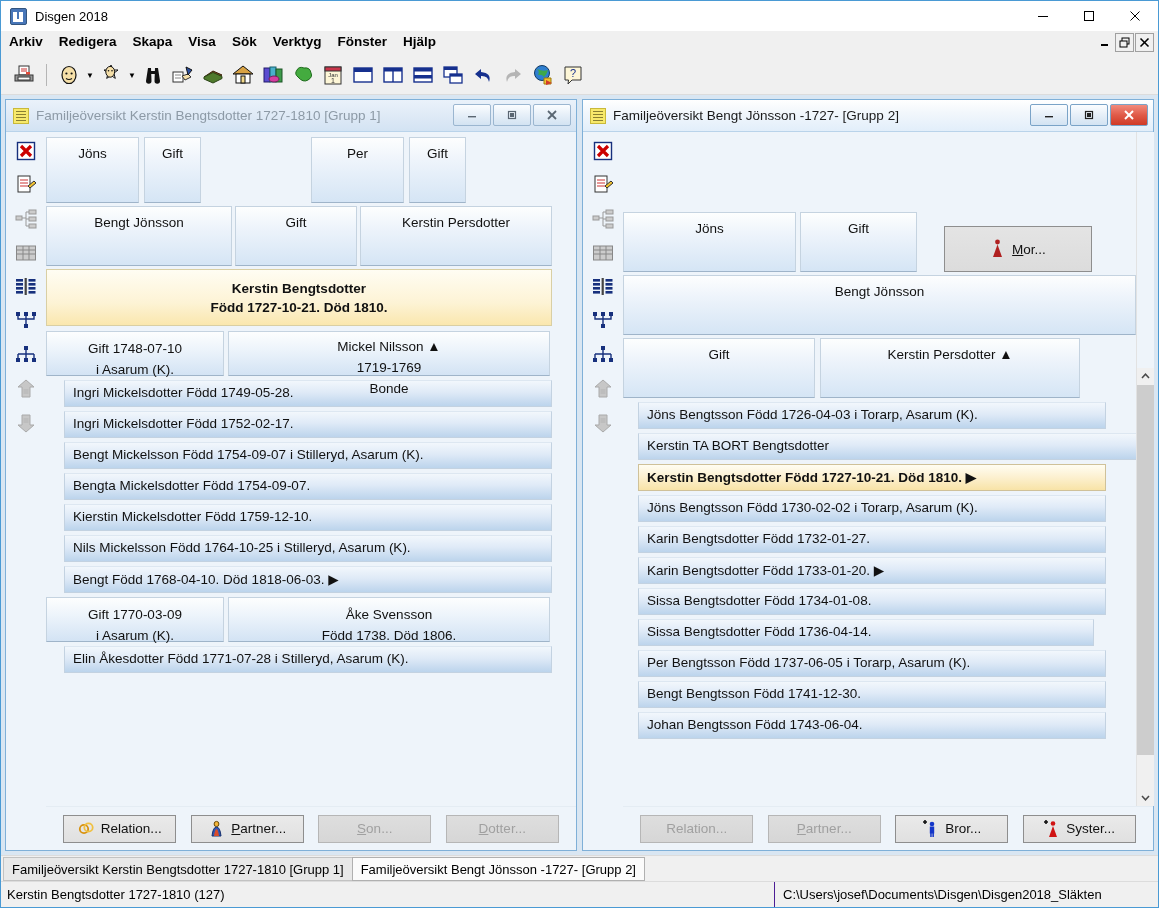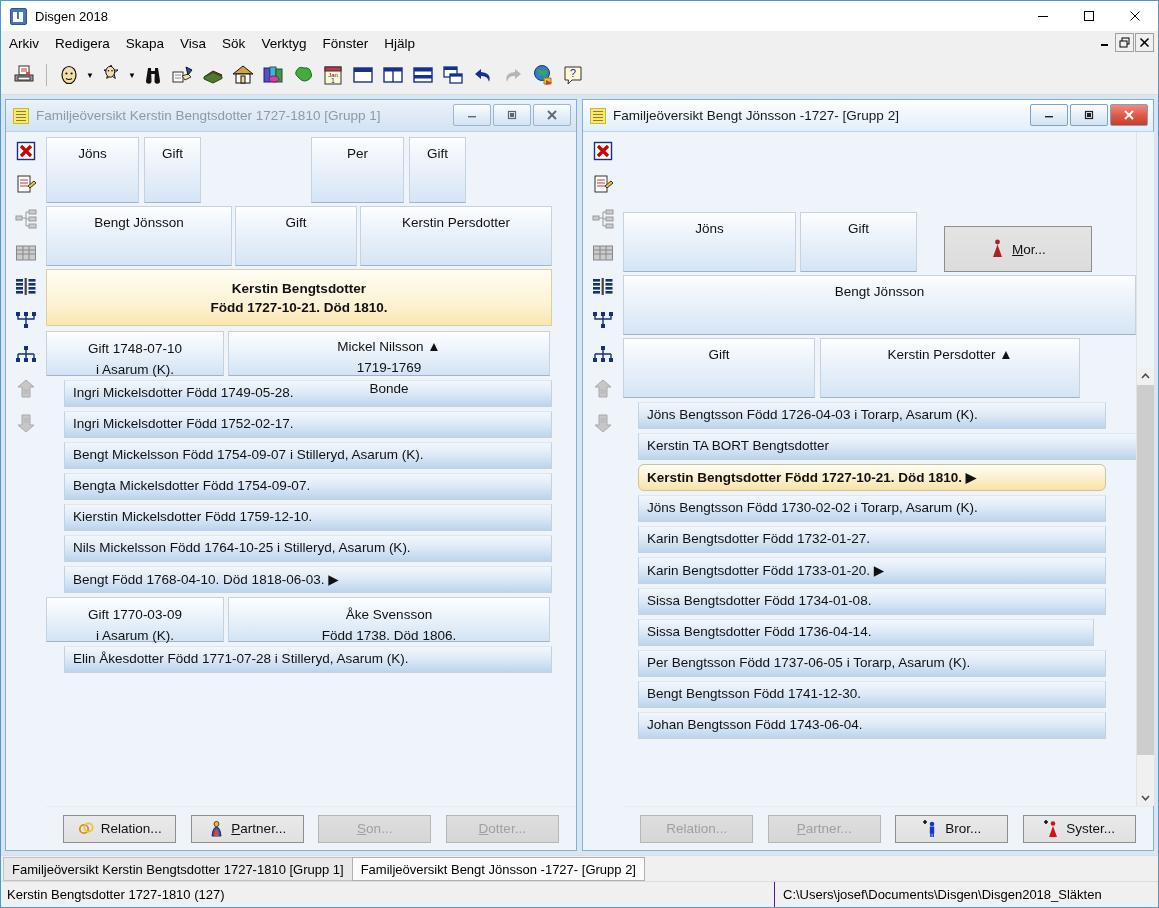--- a/index.html
+++ b/index.html
@@ -36,22 +36,22 @@
   }
   .app-title{font-size:13px;color:#000;}
   .win-btns{position:absolute;right:0;top:0;height:30px;display:flex;}
   .win-btn{
     width:46px;height:30px;display:flex;align-items:center;justify-content:center;
     font-size:14px;color:#000;background:#ffffff;
   }
   .win-btn svg{display:block;}
   
   .menubar{
-    height:25px;background:#f0f0f0;display:flex;align-items:center;
-    flex:0 0 auto;position:relative;
+    height:25px;background:#f0f0f0;display:flex;
+    flex:0 0 auto;position:relative;font-weight:bold;
   }
   .menu-item{
     padding:3px 8px;font-size:13.5px;color:#000;
   }
   .mdi-btns{position:absolute;right:4px;top:2px;display:flex;gap:1px;}
   .mdi-btn{
     width:19px;height:19px;display:flex;align-items:center;justify-content:center;
     border:1px solid #a0a0a0;background:#f0f0f0;font-size:11px;
     box-sizing:border-box;
   }
@@ -745,21 +745,21 @@
               <div class="gbox grand" style="width:513px;margin-top:3px;">Bengt Jönsson</div>
 
               <div class="row" style="margin-top:3px;">
                 <div class="gbox grand" style="width:192px;">Gift</div>
                 <div class="gbox grand" style="width:260px;margin-left:5px;">Kerstin Persdotter ▲</div>
               </div>
 
               <div style="padding-left:15px;margin-top:4px;">
                 <div class="childrow" style="width:468px;">Jöns Bengtsson Född 1726-04-03 i Torarp, Asarum (K).</div>
                 <div class="childrow" style="width:540px;">Kerstin TA BORT Bengtsdotter</div>
-                <div class="childrow sel" style="width:468px;border-radius:6px;">Kerstin Bengtsdotter Född 1727-10-21. Död 1810. ▶</div>
+                <div class="childrow sel" style="width:468px;">Kerstin Bengtsdotter Född 1727-10-21. Död 1810. ▶</div>
                 <div class="childrow" style="width:468px;">Jöns Bengtsson Född 1730-02-02 i Torarp, Asarum (K).</div>
                 <div class="childrow" style="width:468px;">Karin Bengtsdotter Född 1732-01-27.</div>
                 <div class="childrow" style="width:468px;">Karin Bengtsdotter Född 1733-01-20. ▶</div>
                 <div class="childrow" style="width:468px;">Sissa Bengtsdotter Född 1734-01-08.</div>
                 <div class="childrow" style="width:456px;">Sissa Bengtsdotter Född 1736-04-14.</div>
                 <div class="childrow" style="width:468px;">Per Bengtsson Född 1737-06-05 i Torarp, Asarum (K).</div>
                 <div class="childrow" style="width:468px;">Bengt Bengtsson Född 1741-12-30.</div>
                 <div class="childrow" style="width:468px;">Johan Bengtsson Född 1743-06-04.</div>
               </div>
             </div>

